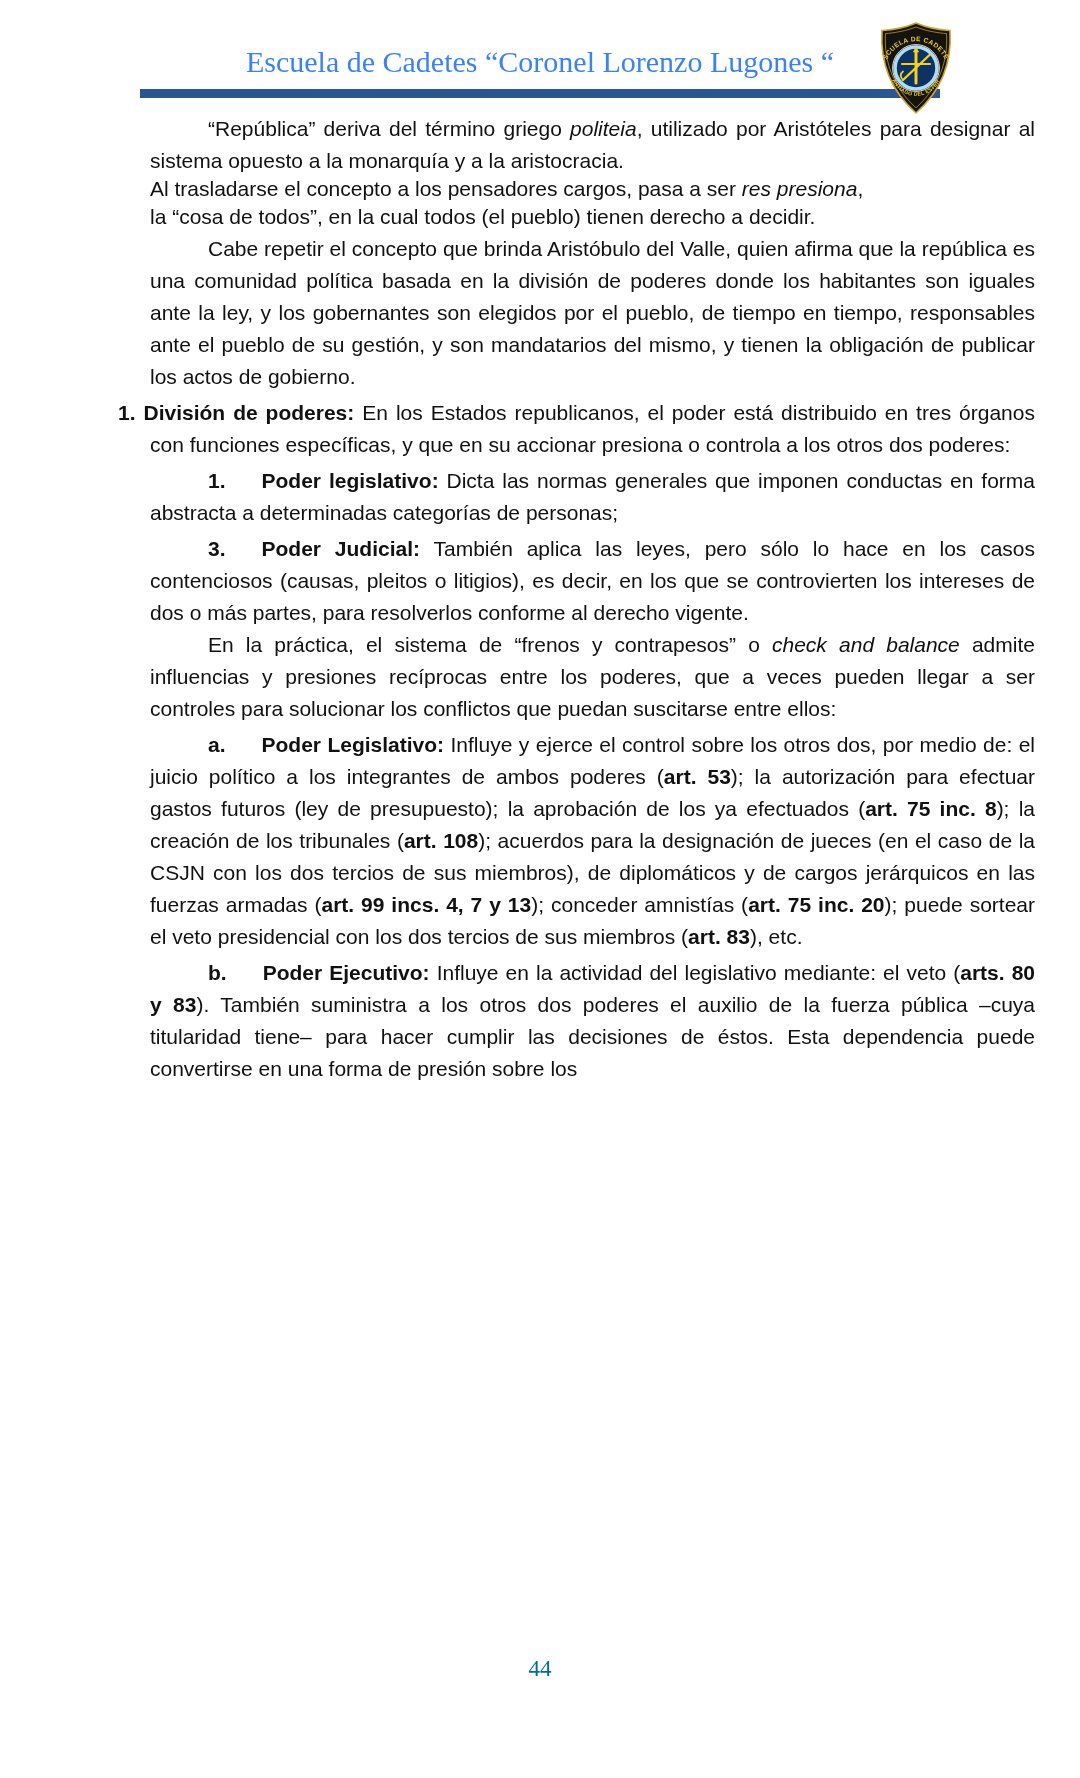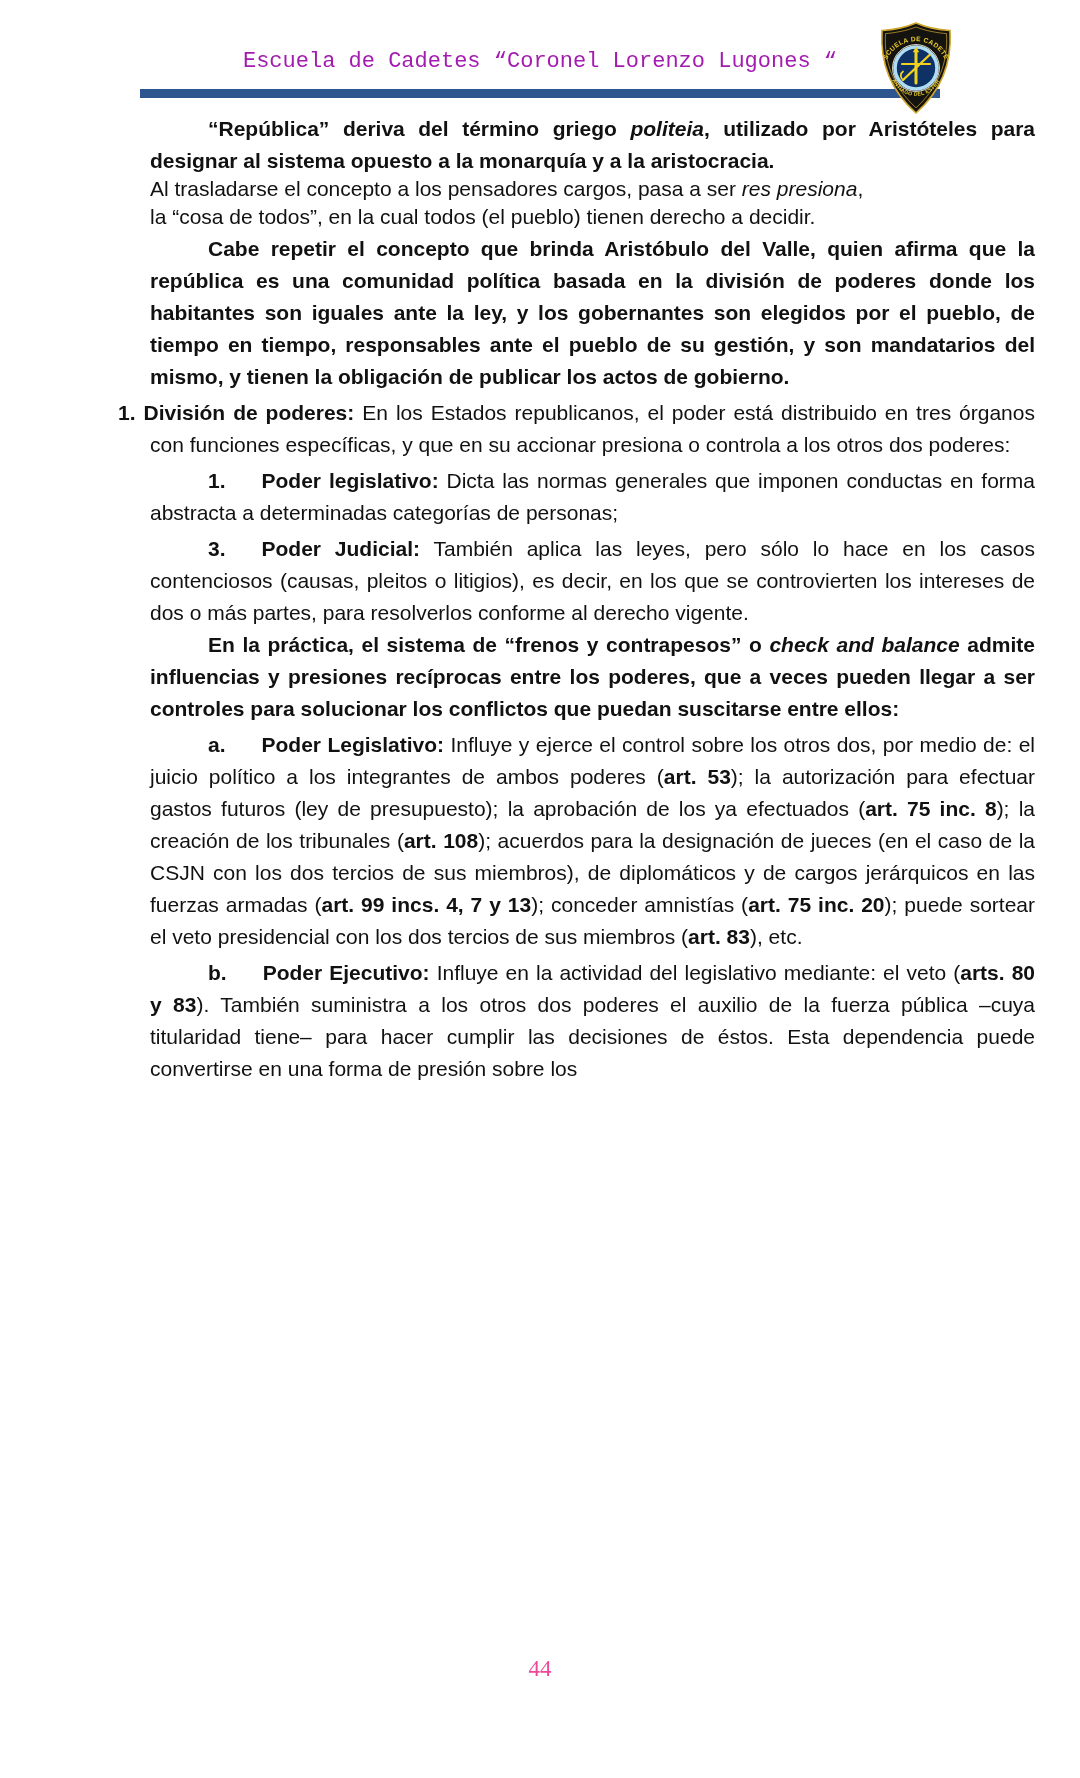--- a/index.html
+++ b/index.html
@@ -9,24 +9,24 @@
     height:1778px;
     background:#ffffff;
     font-family:"Liberation Sans", sans-serif;
     color:#111111;
     overflow:hidden;
   }
   
   .header-title{
     margin:46px 140px 0 140px;
     text-align:center;
-    font-family:Liberation Mono, monospace;
-    font-size:22px;
+    font-family:Liberation Serif, serif;
+    font-size:30px;
     line-height:32px;
-    color:#a21caf;
+    color:#3b82f6;
   }
   .header-rule{
     margin:11px 0 0 140px;
     width:800px;
     height:9px;
     background:#2d5590;
   }
   .crest{
     position:absolute;
     left:874px;
@@ -37,37 +37,37 @@
   
   .content{
     margin:15px 45px 0 150px;   
   }
   .content p{
     margin:0;
     font-size:21px;
     line-height:32px;
     text-align:justify;
   }
-  .p-indent{ text-indent:58px;font-weight:bold; }
+  .p-indent{ text-indent:58px; }
   .p-block{ margin-left:52px; line-height:24px !important; text-align:left !important; }
   .p-toplist{ text-indent:-32px; margin-top:4px !important; }
   .p-sublist{ text-indent:58px; margin-top:4px !important; }
   .r-b{ font-weight:bold; }
   .r-i{ font-style:italic; }
   .num-gap{ display:inline-block; width:36px; }
   
   .footer{
     position:absolute;
     top:1656px;
     left:0;
     width:1080px;
     text-align:center;
     font-family:"Liberation Serif", serif;
     font-size:23px;
-    color:#ec4899;
+    color:#0369a1;
   }
 </style>
 </head>
 <body>
 
 <div class="page">
 
   <div class="header-title">Escuela de Cadetes “Coronel Lorenzo Lugones “</div>
 
   <div class="header-rule"></div>

